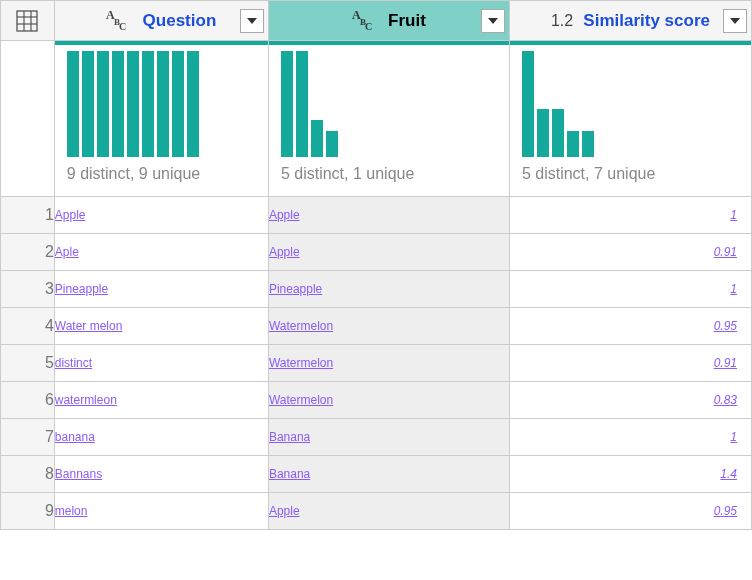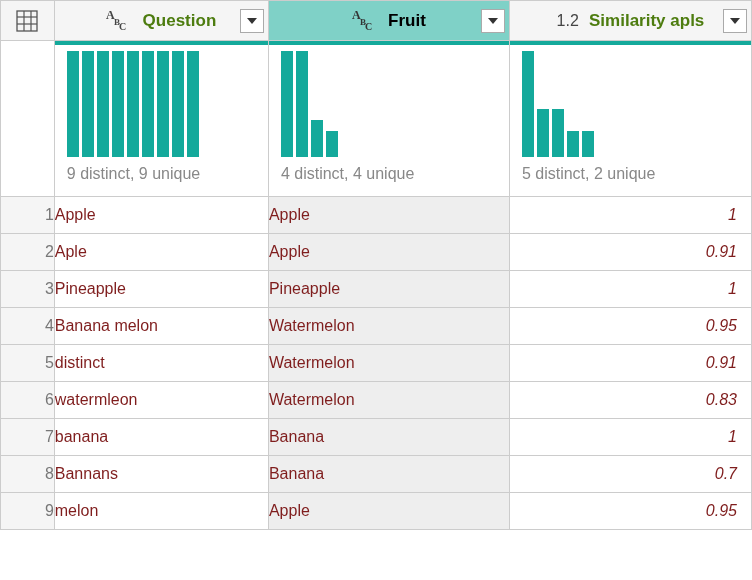--- a/index.html
+++ b/index.html
@@ -46,21 +46,21 @@
 
   .col-header .type-icon {
     display: inline-block;
     vertical-align: middle;
     margin-right: 6px;
   }
   .col-header .label {
     display: inline-block;
     vertical-align: middle;
     font-weight: 600;
-    color: #4d7c0f;
+    color: #1d4ed8;
     font-size: 17px;
   }
   .col-header.selected .label { color: #000000; }
 
   .dropdown-btn {
     position: absolute;
     right: 4px;
     top: 50%;
     transform: translateY(-50%);
     width: 24px;
@@ -113,25 +113,26 @@
   .data-row { height: 37px; }
   .rownum {
     background: #f5f5f5;
     color: #777;
     text-align: right;
     padding-right: 10px;
     font-size: 16px;
   }
   .cell {
     padding: 0 10px;
-    font-size: 16px;
-    color: #7f1d1d;
+    font-size: 12px;
+    color: #8b5cf6;
     overflow: hidden;
     text-overflow: ellipsis;
     white-space: nowrap;
+    text-decoration: underline;
   }
   .cell.selected-col { background: #eeeeee; }
   .cell.num {
     text-align: right;
     font-style: italic;
     padding-right: 14px;
   }
 </style>
 </head>
 <body>
@@ -183,21 +184,21 @@
       <span class="label">Fruit</span>
       <span class="dropdown-btn">
         <span class="tri"></span>
       </span>
     </th>
 
     <th class="col-header">
       <span class="type-icon">
         <span style="font-size:16px;color:#444;font-weight:400;">1.2</span>
       </span>
-      <span class="label">Similarity apls</span>
+      <span class="label">Similarity score</span>
       <span class="dropdown-btn">
         <span class="tri"></span>
       </span>
     </th>
   </tr>
 
   <tr>
     <td class="profile-blank"></td>
 
     <td class="profile-cell">
@@ -217,33 +218,33 @@
     </td>
 
     <td class="profile-cell">
       <div class="quality-bar"></div>
       <div class="histo-wrap">
             <div class="histo-bar" style="height: 100%;"></div>
             <div class="histo-bar" style="height: 100%;"></div>
             <div class="histo-bar" style="height: 35%;"></div>
             <div class="histo-bar" style="height: 25%;"></div>
           </div>
-      <div class="profile-summary">4 distinct, 4 unique</div>
+      <div class="profile-summary">5 distinct, 1 unique</div>
     </td>
 
     <td class="profile-cell">
       <div class="quality-bar"></div>
       <div class="histo-wrap">
             <div class="histo-bar" style="height: 100%;"></div>
             <div class="histo-bar" style="height: 45%;"></div>
             <div class="histo-bar" style="height: 45%;"></div>
             <div class="histo-bar" style="height: 25%;"></div>
             <div class="histo-bar" style="height: 25%;"></div>
           </div>
-      <div class="profile-summary">5 distinct, 2 unique</div>
+      <div class="profile-summary">5 distinct, 7 unique</div>
     </td>
   </tr>
 
   </tbody>
     <tbody id="rows-body">
       <tr class="data-row">
         <td class="rownum">1</td>
         <td class="cell">Apple</td>
         <td class="cell selected-col">Apple</td>
         <td class="cell num">1</td>
@@ -255,21 +256,21 @@
         <td class="cell num">0.91</td>
       </tr>
       <tr class="data-row">
         <td class="rownum">3</td>
         <td class="cell">Pineapple</td>
         <td class="cell selected-col">Pineapple</td>
         <td class="cell num">1</td>
       </tr>
       <tr class="data-row">
         <td class="rownum">4</td>
-        <td class="cell">Banana melon</td>
+        <td class="cell">Water melon</td>
         <td class="cell selected-col">Watermelon</td>
         <td class="cell num">0.95</td>
       </tr>
       <tr class="data-row">
         <td class="rownum">5</td>
         <td class="cell">distinct</td>
         <td class="cell selected-col">Watermelon</td>
         <td class="cell num">0.91</td>
       </tr>
       <tr class="data-row">
@@ -281,21 +282,21 @@
       <tr class="data-row">
         <td class="rownum">7</td>
         <td class="cell">banana</td>
         <td class="cell selected-col">Banana</td>
         <td class="cell num">1</td>
       </tr>
       <tr class="data-row">
         <td class="rownum">8</td>
         <td class="cell">Bannans</td>
         <td class="cell selected-col">Banana</td>
-        <td class="cell num">0.7</td>
+        <td class="cell num">1.4</td>
       </tr>
       <tr class="data-row">
         <td class="rownum">9</td>
         <td class="cell">melon</td>
         <td class="cell selected-col">Apple</td>
         <td class="cell num">0.95</td>
       </tr>
     </tbody>
 </table>
 

